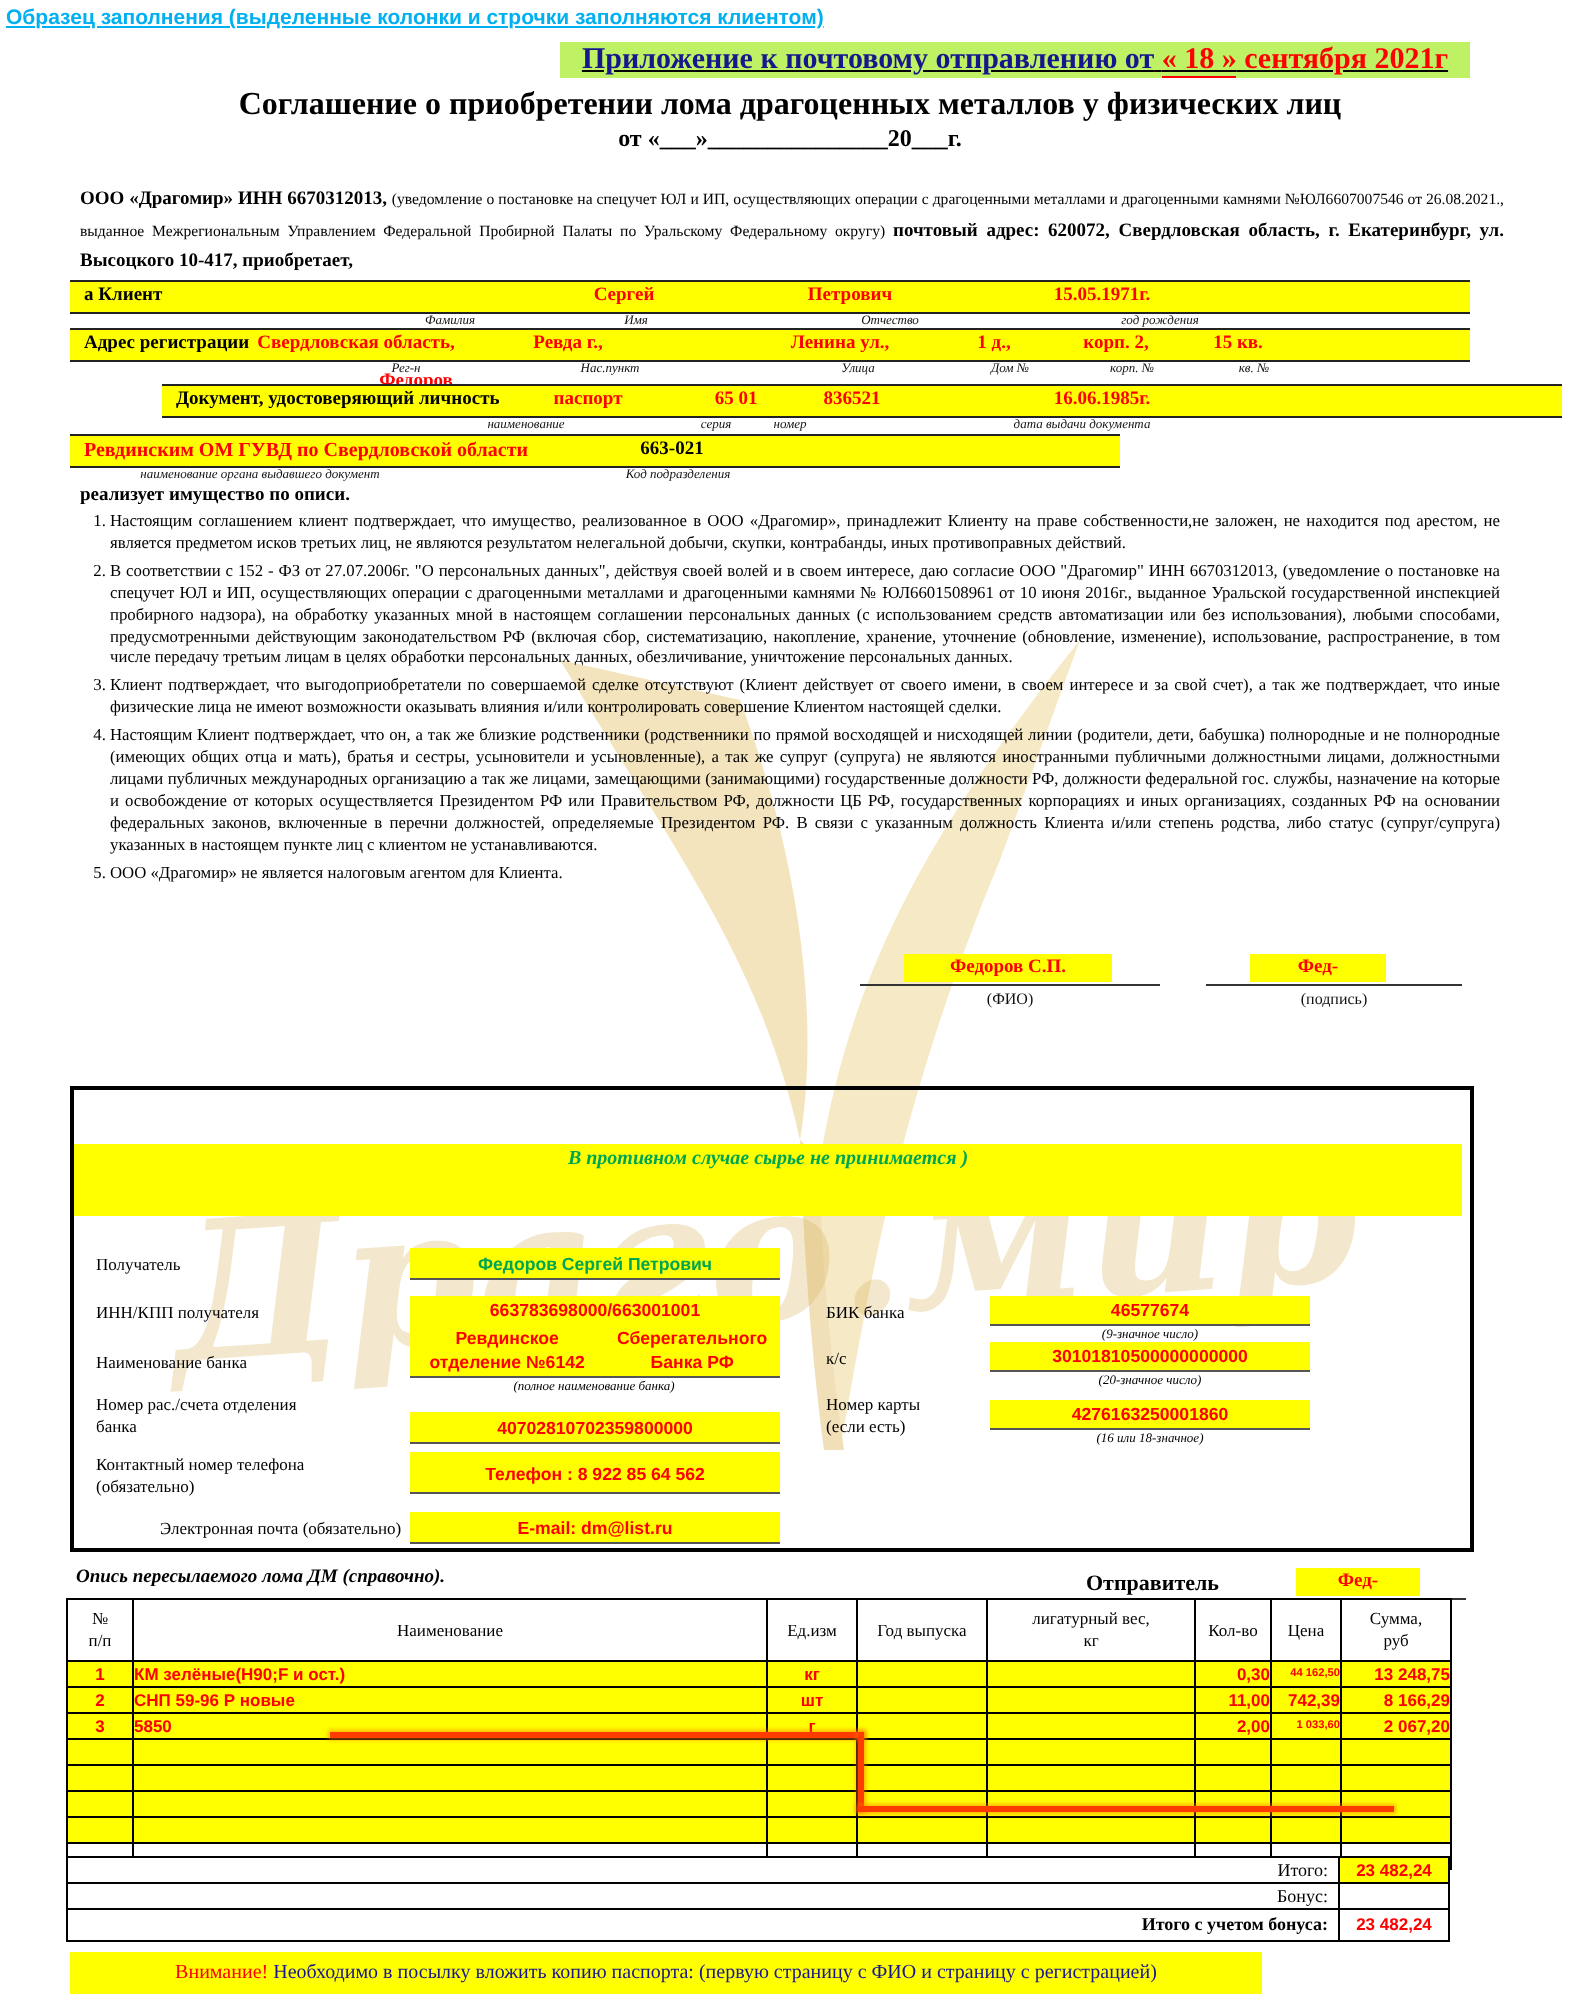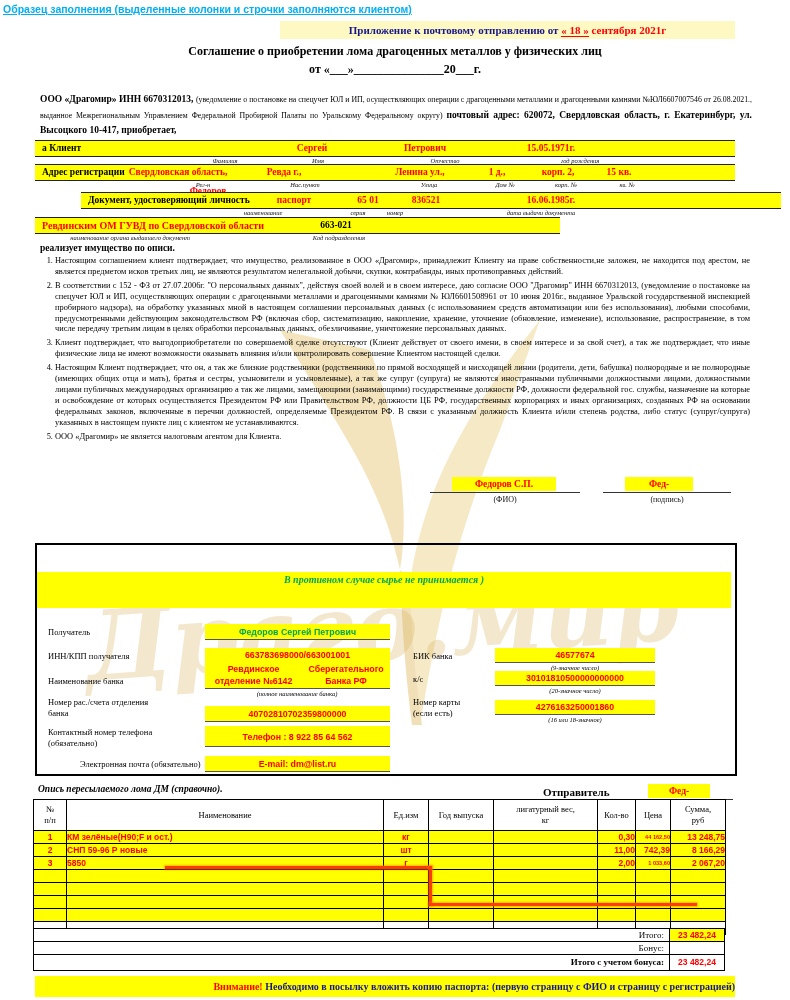--- a/index.html
+++ b/index.html
@@ -48,43 +48,43 @@
   tr.erow td{background:#ffff00;}
   tr.wrow td{background:#fff;}
   td.c{text-align:center;} td.l{text-align:left;padding-left:3px;} td.r{text-align:right;padding-right:2px;}
   td.small{font-size:5.6px;}
   .totrow{left:33px;width:690px;border:1px solid #000;background:#fff;}
   .totrow .tl{position:absolute;right:60px;top:0;font-size:9px;white-space:nowrap;}
   .totrow .tv{position:absolute;right:0;top:0;width:54px;height:100%;border-left:1px solid #000;
               text-align:center;font-family:"Liberation Sans",sans-serif;font-weight:bold;
               color:#ff0000;font-size:8.5px;}
   .redline{background:#ff3c00;box-shadow:0 0 2px 1px rgba(255,120,0,.55);z-index:6;}
-  .footer-band{left:35px;top:976px;width:700px;height:21px;background:#ffff00;
-               text-align:right;line-height:21px;font-size:10px;font-weight:bold;}
+  .footer-band{left:35px;top:976px;width:596px;height:21px;background:#ffff00;
+               text-align:center;line-height:21px;font-size:10px;font-weight:normal;}
 </style>
 </head>
 <body>
 
 <div class="page">
 
   <svg class="wm-svg abs" style="left:250px;top:310px;" width="320" height="420" viewBox="0 0 320 420">
     <path d="M30 20 C 90 120, 130 170, 150 260 C 160 200, 150 120, 120 40 Z" fill="#e3bb54"></path>
     <path d="M290 10 C 210 110, 175 180, 160 270 C 155 330, 160 380, 170 415 C 185 330, 200 240, 250 120 Z" fill="#e8c66a"></path>
     <path d="M150 260 C 152 320, 156 370, 162 415 L 172 415 C 164 360, 160 310, 160 270 Z" fill="#d9ad45"></path>
   </svg>
   <div class="wm abs" style="left:85px;top:570px;font-size:96px;transform:rotate(-4deg);">Драго.мир</div>
 
   <div class="abs blue b" style="left:3px;top:3px;font-size:10.5px;text-decoration:underline;font-family:'Liberation Sans',sans-serif;">Образец заполнения (выделенные колонки и строчки заполняются клиентом)</div>
 
-  <div class="abs" style="left:280px;top:21px;width:455px;height:18px;background:#fef9c3;text-align:center;line-height:18px;font-size:11px;font-weight:bold;">
+  <div class="abs" style="left:280px;top:21px;width:455px;height:18px;background:#bef264;text-align:center;line-height:18px;font-size:15px;font-weight:bold;text-decoration:underline;">
     <span class="navy">Приложение к почтовому отправлению от</span>
     <span class="red" style="border-bottom:1.5px solid #ff0000;">« 18 »</span><span class="red"> сентября 2021г</span>
   </div>
 
-  <div class="abs b ctr" style="left:395px;top:44px;font-size:12px;">Соглашение о приобретении лома драгоценных металлов у физических лиц</div>
+  <div class="abs b ctr" style="left:395px;top:44px;font-size:16px;">Соглашение о приобретении лома драгоценных металлов у физических лиц</div>
   <div class="abs b ctr" style="left:395px;top:62px;font-size:12px;">от «___»_______________20___г.</div>
 
   <div class="abs just" style="left:40px;top:92px;width:712px;font-size:9px;line-height:14.5px;">
     <span class="b" style="font-size:9.5px;">ООО «Драгомир» ИНН 6670312013, </span><span style="font-size:7.8px;">(уведомление о постановке на спецучет ЮЛ и ИП, осуществляющих операции с драгоценными металлами и драгоценными камнями №ЮЛ6607007546 от 26.08.2021., выданное Межрегиональным Управлением Федеральной Пробирной Палаты по Уральскому Федеральному округу) </span><span class="b" style="font-size:9.5px;">почтовый адрес: 620072, Свердловская область, г. Екатеринбург, ул. Высоцкого 10-417, приобретает,</span>
   </div>
 
   <div class="yrow abs" style="top:140px;">
     <span class="lbl">а Клиент</span>
     <span class="cv" style="left:173px;margin-top:43px;">Федоров</span>
     <span class="cv" style="left:277px;">Сергей</span>

